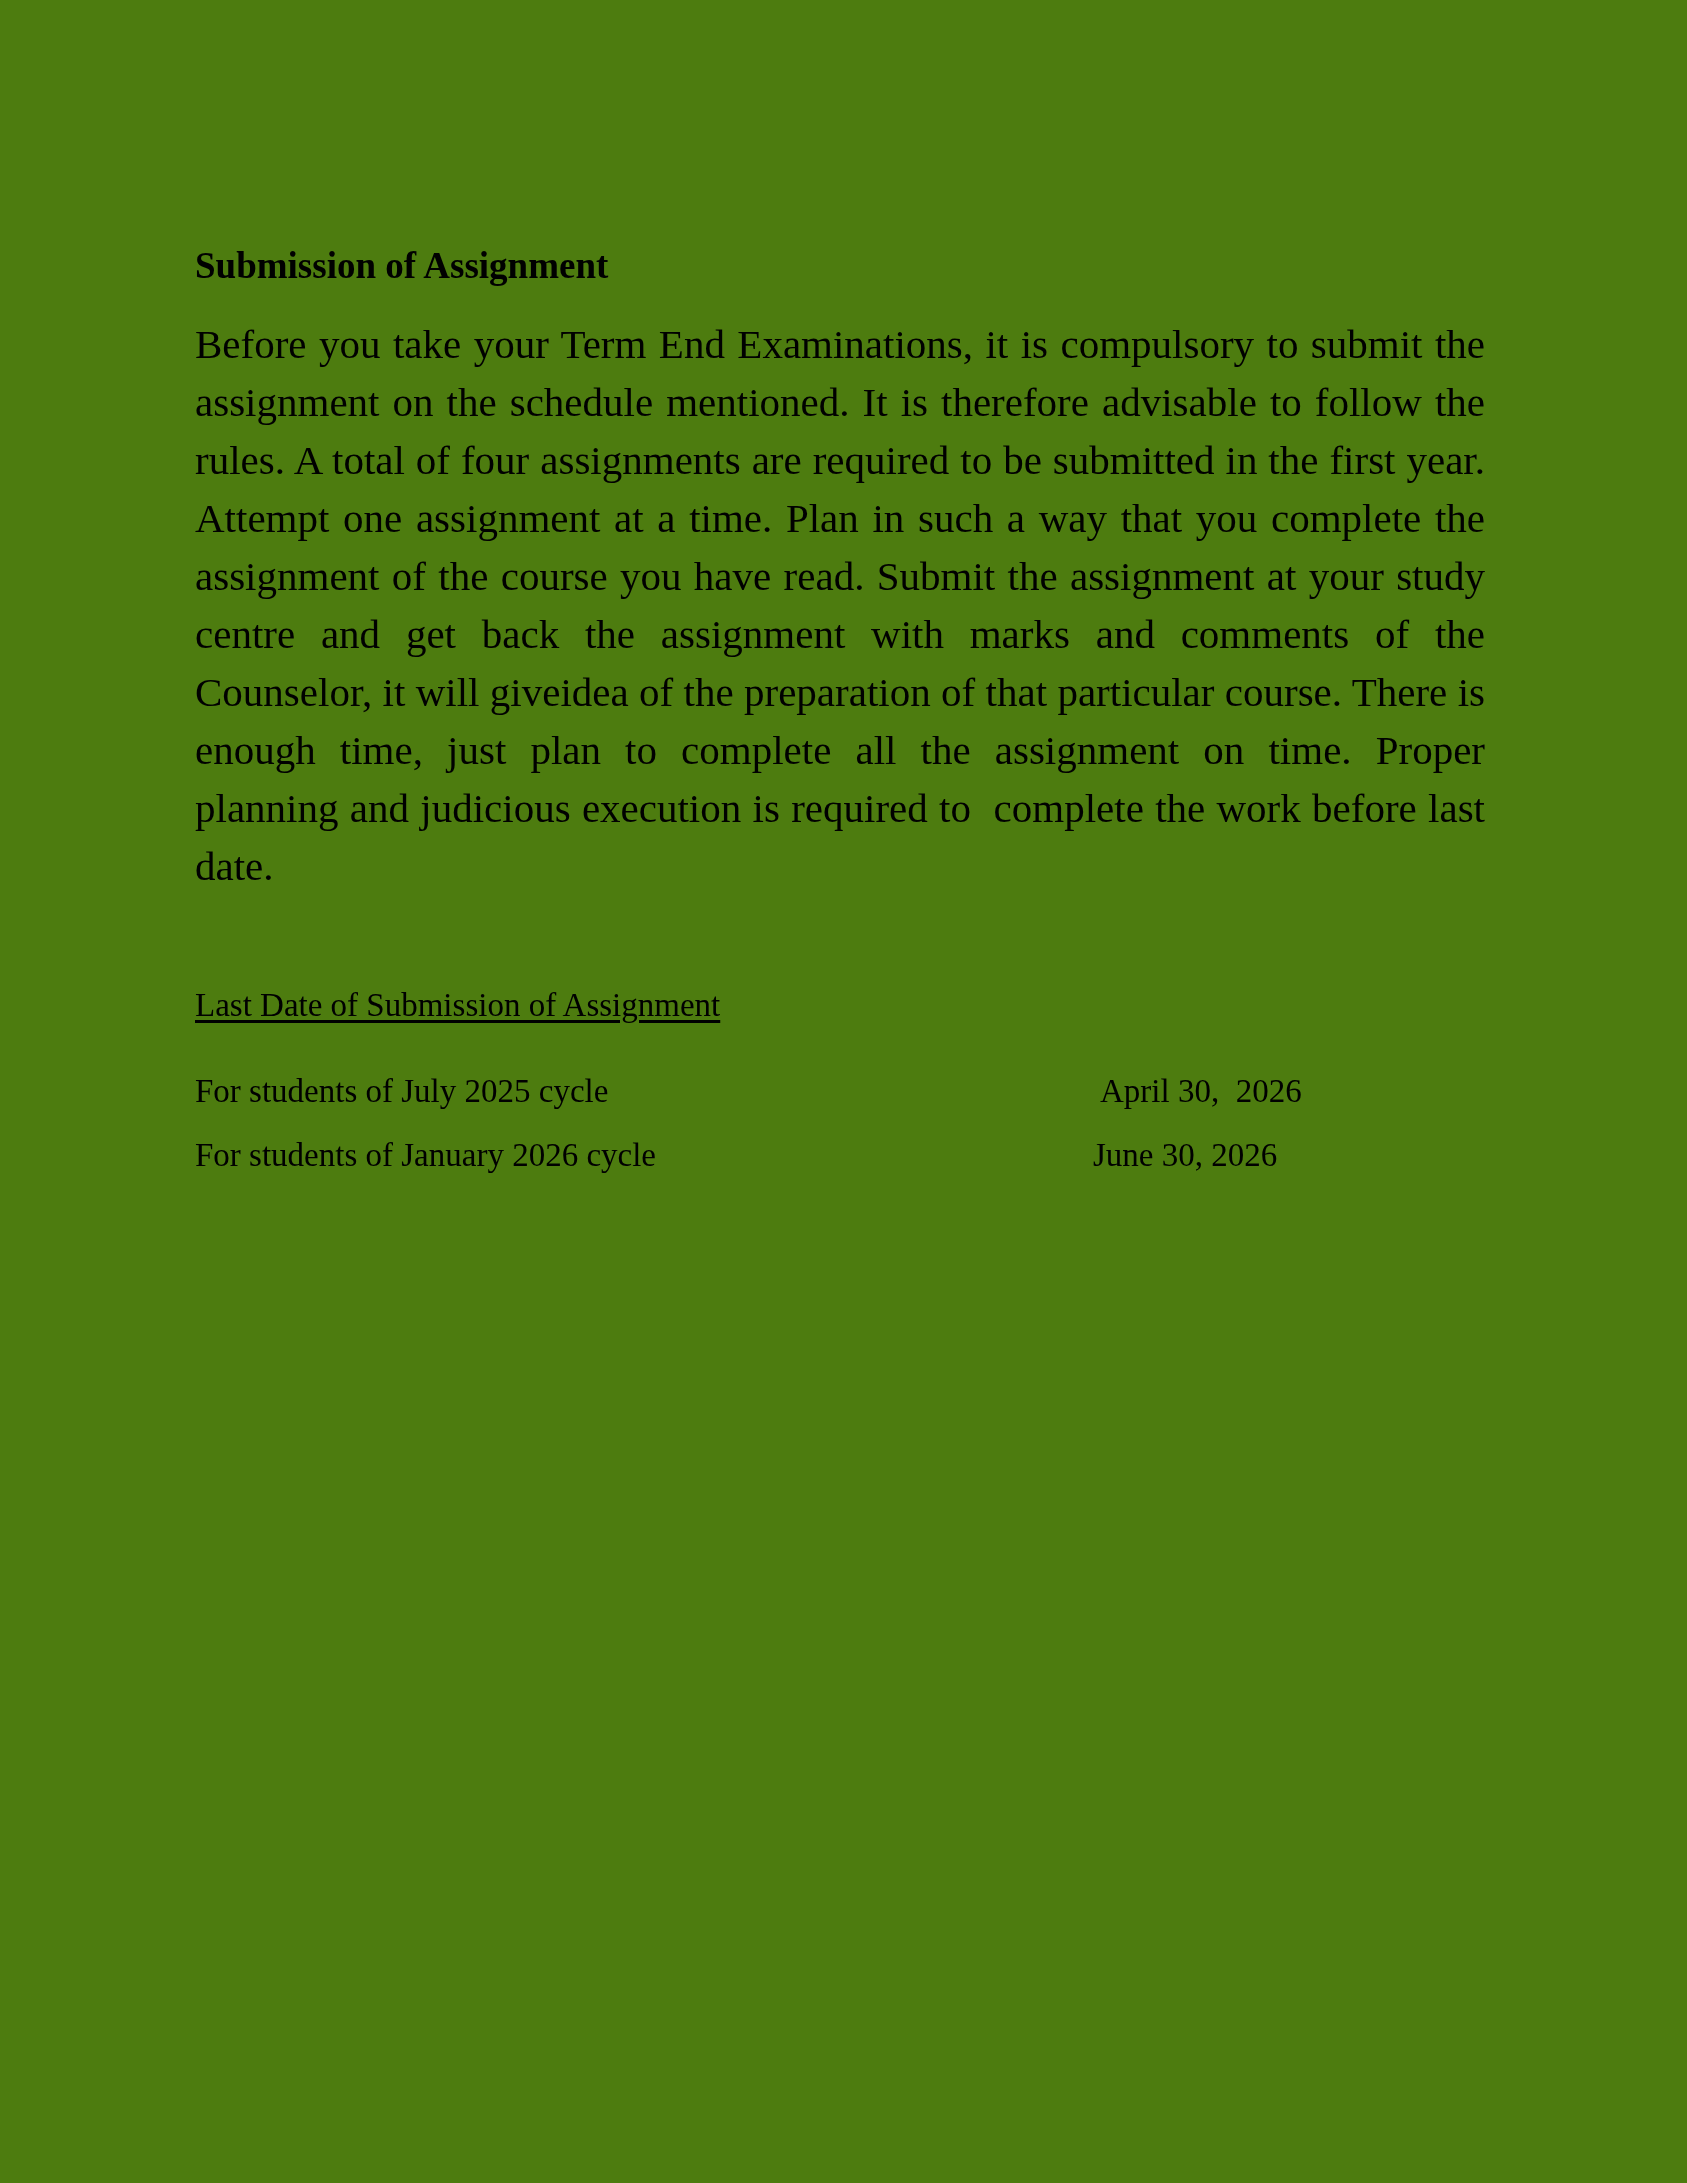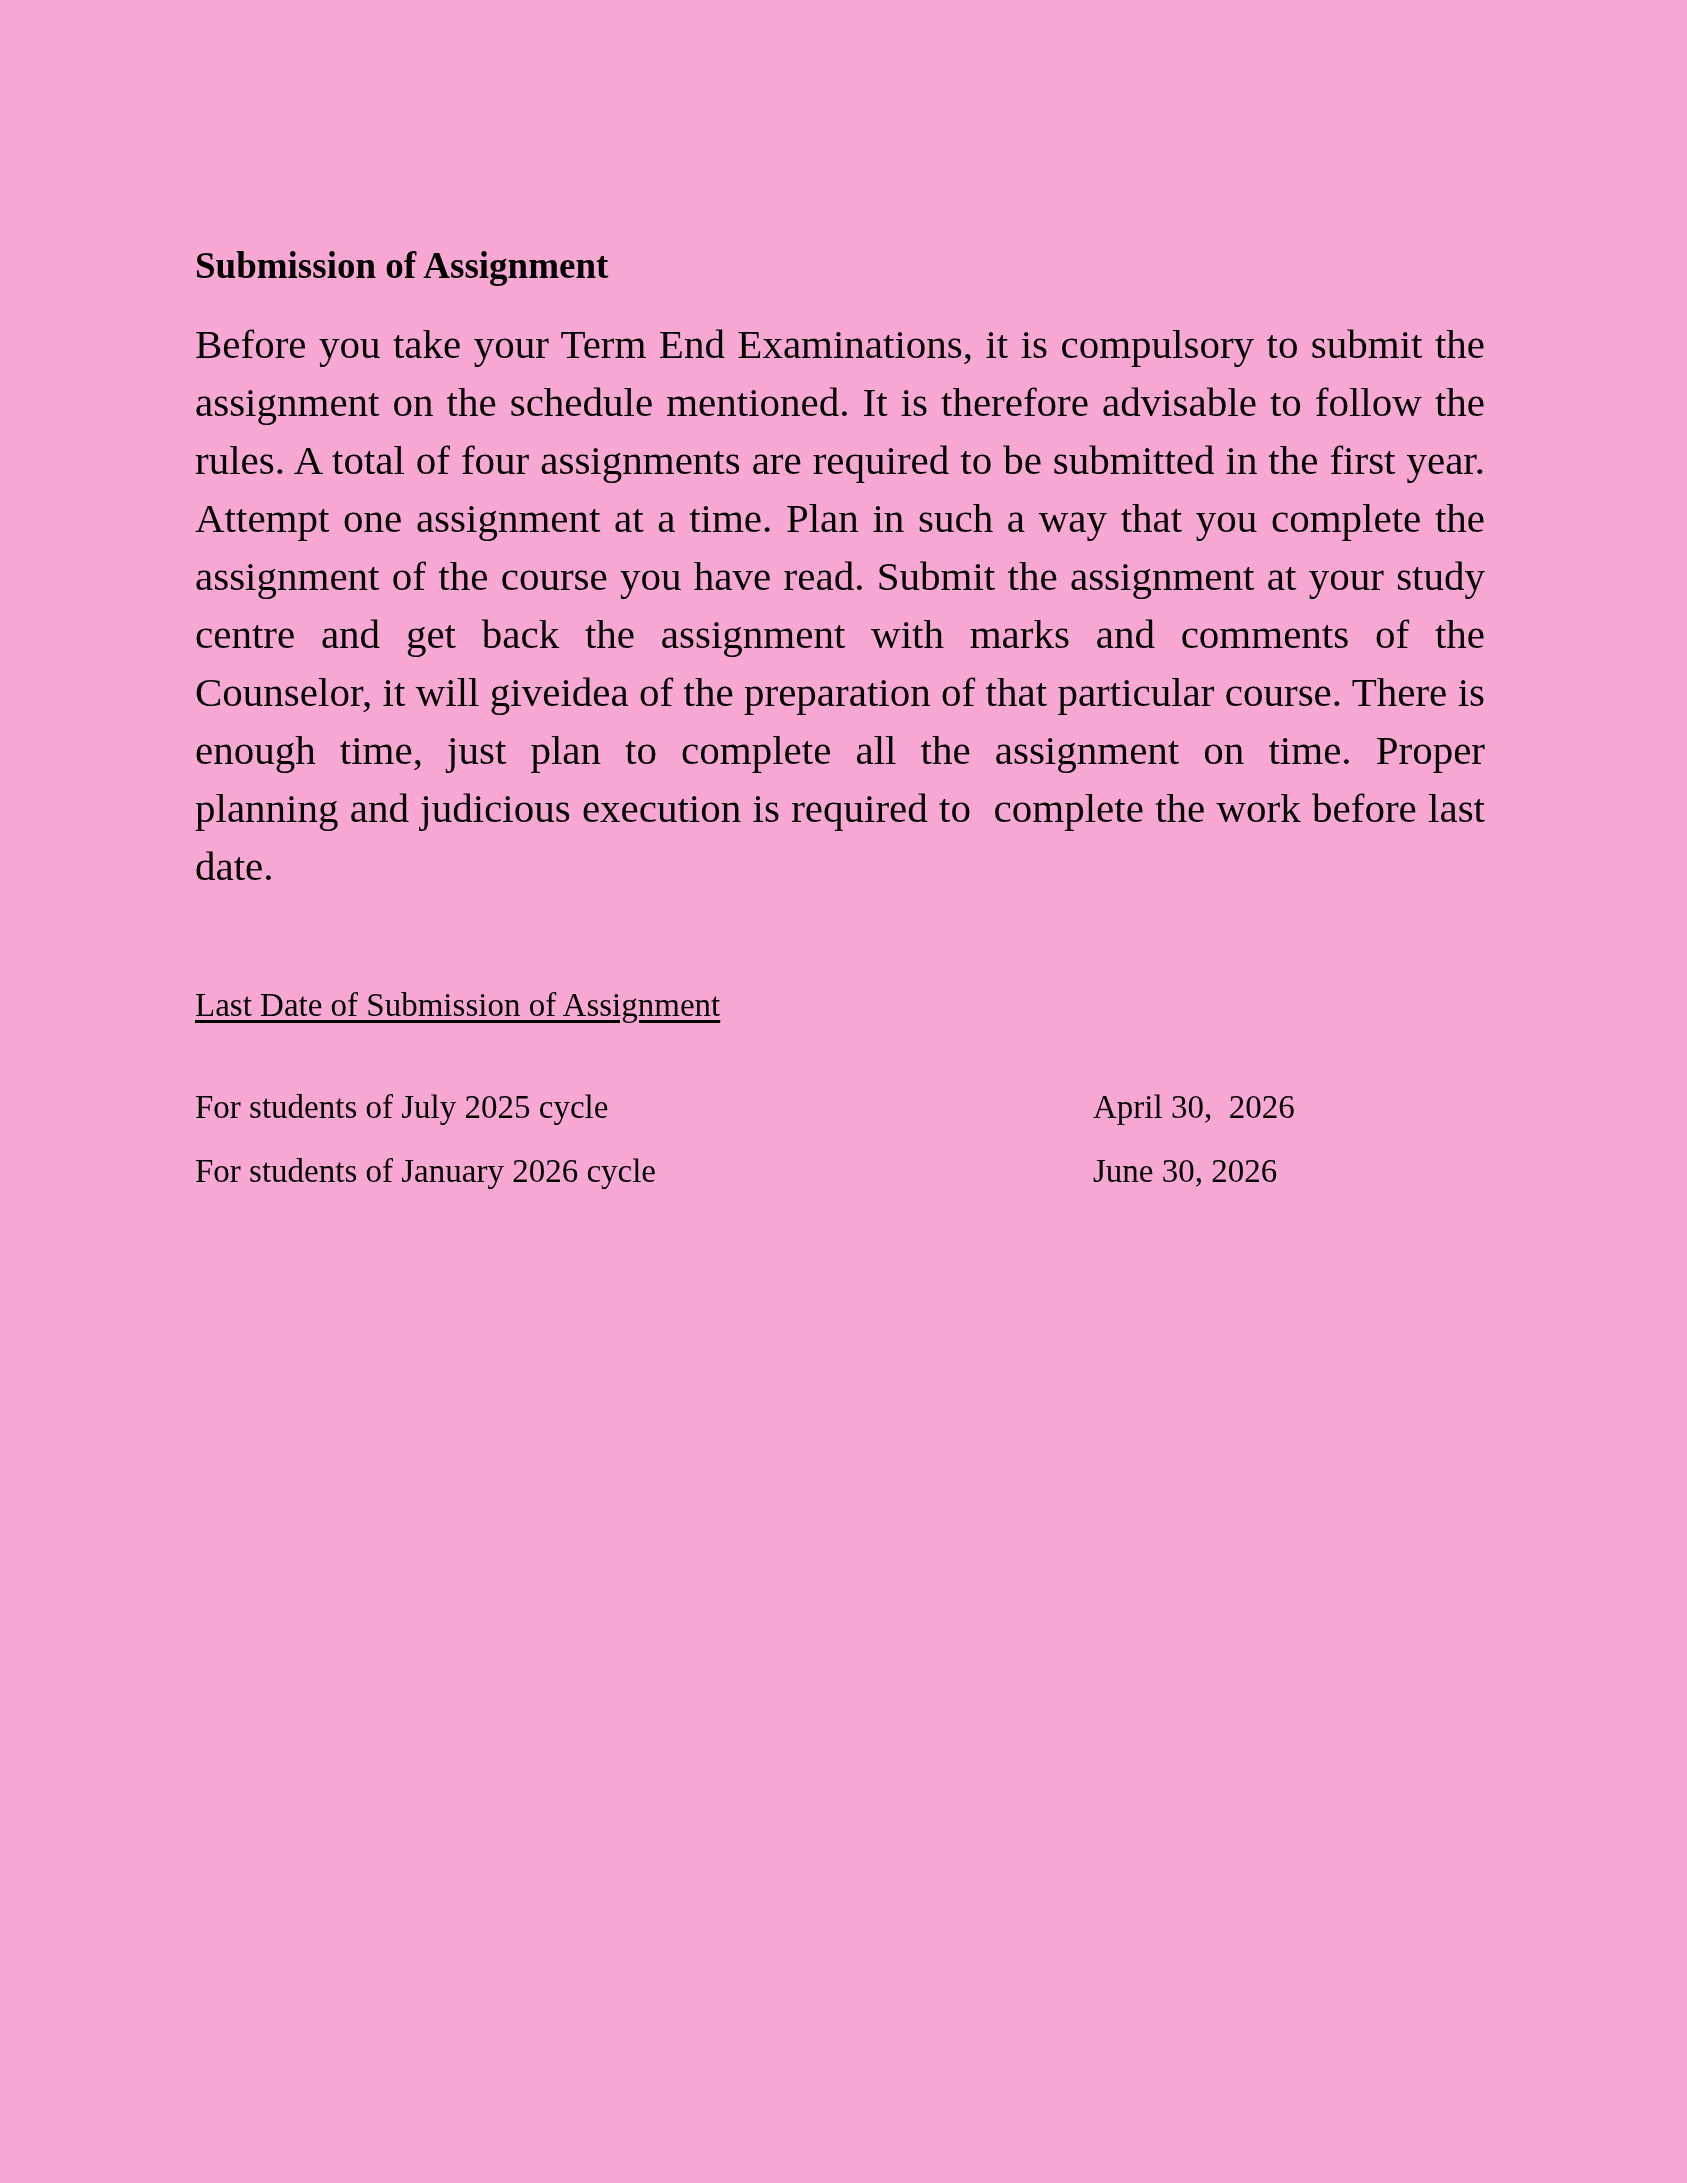--- a/index.html
+++ b/index.html
@@ -4,21 +4,21 @@
 <style>
   html, body {
     margin: 0;
     padding: 0;
     background: #ffffff;
   }
   .page {
     position: relative;
     width: 1687px;
     height: 2183px;
-    background: #f9a8d4;
+    background: #4d7c0f;
     color: #000000;
     font-family: "Liberation Serif", "DejaVu Serif", serif;
     overflow: hidden;
   }
   .content {
     padding: 0 202px 0 195px;
   }
   .doc-heading {
     margin: 244px 0 0 0;
     font-size: 37px;
@@ -42,21 +42,21 @@
     text-decoration: underline;
     text-decoration-thickness: 3.3px;
     text-underline-offset: 4px;
     text-align: right;
   }
   .deadline-row {
     display: flex;
     font-size: 33px;
     line-height: 40px;
   }
-  .deadline-row.first { margin-top: 62px; }
+  .deadline-row.first { margin-top: 46px; gap: 7px; }
   .deadline-row.second { margin-top: 24px; font-family: Liberation Serif, serif; }
   .deadline-label {
     width: 898px;
     flex: 0 0 898px;
     white-space: pre-wrap;
   }
   .deadline-date {
     white-space: pre;
   }
   .doc-footer-note {

